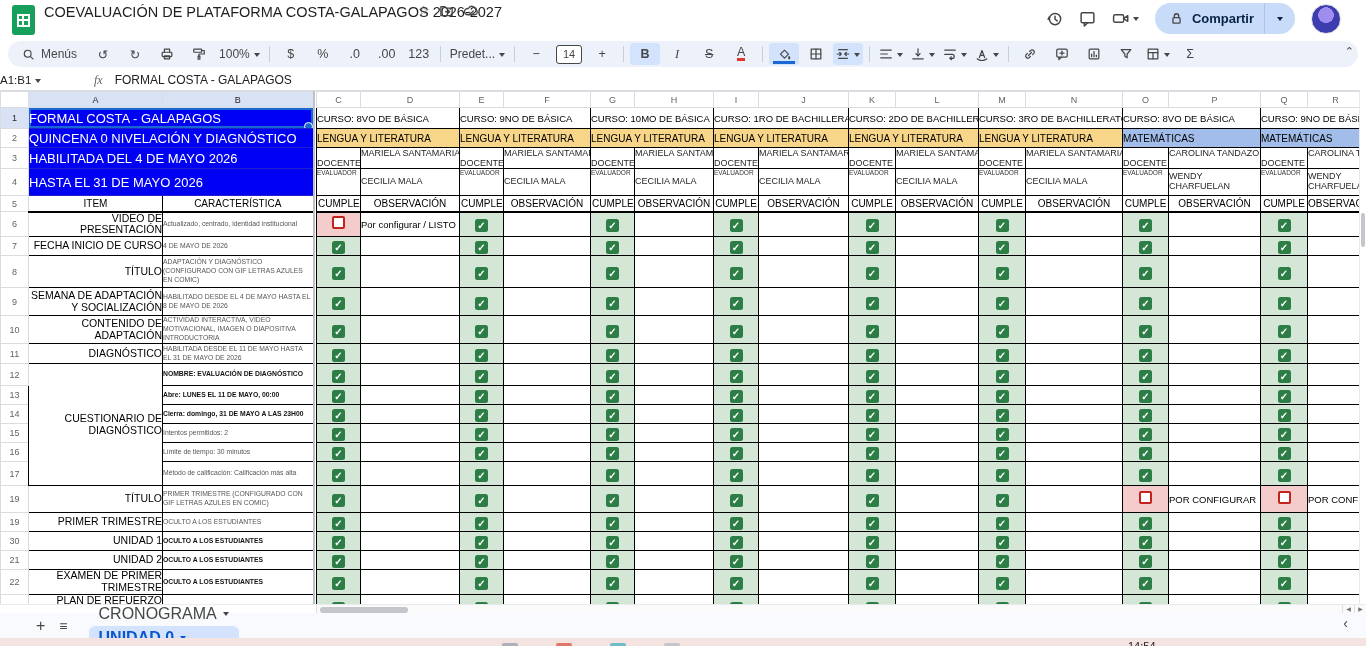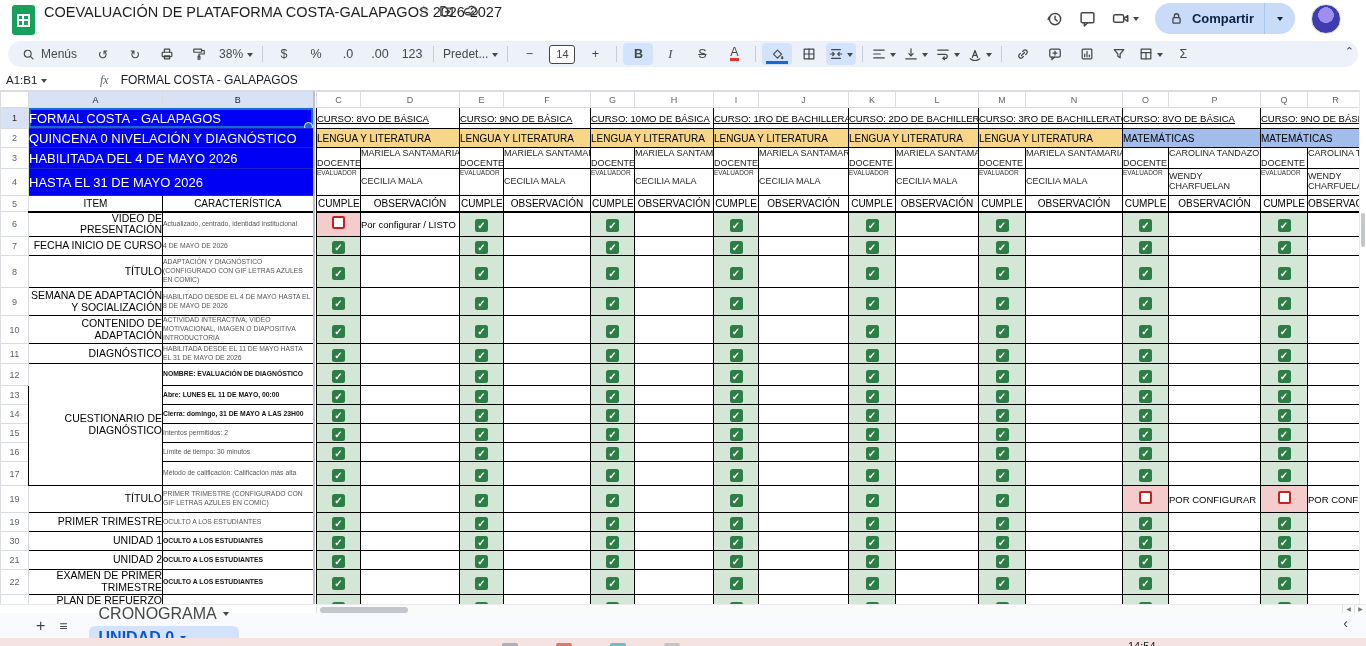--- a/index.html
+++ b/index.html
@@ -39,39 +39,39 @@
   .tb-label{font-size:12px;color:#444746;white-space:nowrap;}
   .tb-b .tb-glyph{font-weight:700;}
   .tb-i .tb-glyph{font-style:italic;font-family:"Liberation Serif",serif;}
   .tb-s .tb-glyph{text-decoration:line-through;}
   .tb-a .tb-glyph{border-bottom:3px solid #e4342b;line-height:11px;}
   .tb-fill-bar{position:absolute;left:4px;right:4px;bottom:1px;height:3px;background:#1967d2;}
   .tb-menus{display:flex;align-items:center;gap:6px;margin:0 6px 0 10px;}
   .tb-collapse{position:absolute;right:12px;top:45px;color:#444746;font-size:11px;}
   
   .fbar{position:absolute;left:0;top:70px;width:1366px;height:20px;background:#fff;display:flex;align-items:center;}
-  .namebox{width:76px;padding-left:6px;font-size:11.5px;color:#202124;display:flex;align-items:center;}
+  .namebox{width:76px;padding-left:0;font-size:11.5px;color:#202124;display:flex;align-items:center;}
   .fx{font-style:italic;font-family:"Liberation Serif",serif;font-size:12px;color:#5f6368;margin:0 12px 0 18px;}
   .formula{font-size:12px;color:#202124;}
   
   .gridwrap{position:absolute;left:0;top:90px;width:1360px;height:514px;overflow:hidden;border-top:1px solid #d9dce0;}
   table.grid{border-collapse:collapse;table-layout:fixed;width:1363px;}
   .grid th,.grid td{padding:0;overflow:hidden;font-weight:400;}
   .colL{font-size:9px;color:#5f6368;background:#fff;border:1px solid #d9dce0;text-align:center;}
   .colL.sel{background:#d9e2f5;color:#1f1f1f;}
   .rowN{font-size:9px;color:#5f6368;background:#fff;border:1px solid #d9dce0;text-align:center;}
   .rowN.sel{background:#d9e2f5;color:#1f1f1f;}
   .fdiv{background:#fff;border-left:2px solid #bdc1c6;}
   .titleCell{background:var(--title-bg);color:#fff;font-weight:700;font-size:13px;padding:0 0 0 6px;
              vertical-align:middle;white-space:nowrap;border:1px solid #2222cc;}
   .titleCell.first{box-shadow:inset 0 0 0 2px var(--sel-blue);position:relative;}
   .handle{position:absolute;right:0;bottom:-3px;width:7px;height:7px;border-radius:50%;
           background:var(--sel-blue);border:1px solid #fff;}
   .curso{font-size:9.5px;color:#000;background:#fff;border:1px solid #000;padding:0 3px;
-         vertical-align:middle;white-space:nowrap;text-decoration:underline;}
+         vertical-align:middle;white-space:nowrap;}
   .materia{font-size:10px;font-weight:700;color:#000;border:1px solid #000;padding:0 3px;
            vertical-align:middle;white-space:nowrap;}
   .materia.lengua{background:var(--lengua-bg);}
   .materia.matematicas{background:var(--mate-bg);}
   .lblDoc{font-size:9px;font-weight:700;border:1px solid #000;background:#fff;vertical-align:bottom;padding:0 2px 1px;}
   .lblEval{font-size:6.5px;font-weight:700;color:#333;border:1px solid #000;background:#fff;vertical-align:top;padding:1px 2px 0;}
   .nameDoc{font-size:9px;border:1px solid #000;background:#fff;vertical-align:top;padding:0 2px;white-space:nowrap;}
   .nameEval{font-size:9px;border:1px solid #000;background:#fff;vertical-align:middle;padding:0 2px;line-height:1.1;}
   .hcell{font-size:10px;font-weight:700;color:#000;background:#fff;border:1px solid #000;border-bottom:2px solid #000;
          padding:0 4px;vertical-align:middle;text-align:center;white-space:nowrap;}
@@ -201,21 +201,21 @@
       <span class="tb ">
         <span>
           <svg class="ic" width="14" height="14" viewBox="0 0 16 16" fill="none" stroke="#444746" stroke-width="1.4" stroke-linecap="round" stroke-linejoin="round">
             <rect x="2" y="2.5" width="9" height="3.5" rx="0.5"></rect>
             <path d="M11 4h3v4H8v2.5"></path>
             <rect x="7" y="10.5" width="2" height="3.5"></rect>
           </svg>
         </span>
       </span>
       <span class="tb ">
-        <span class="tb-label">38%</span>
+        <span class="tb-label">100%</span>
         <span class="caret"></span>
       </span>
       <span class="tb-sep"></span>
       <span class="tb ">
         <span class="tb-glyph">$</span>
       </span>
       <span class="tb ">
         <span class="tb-glyph">%</span>
       </span>
       <span class="tb ">

